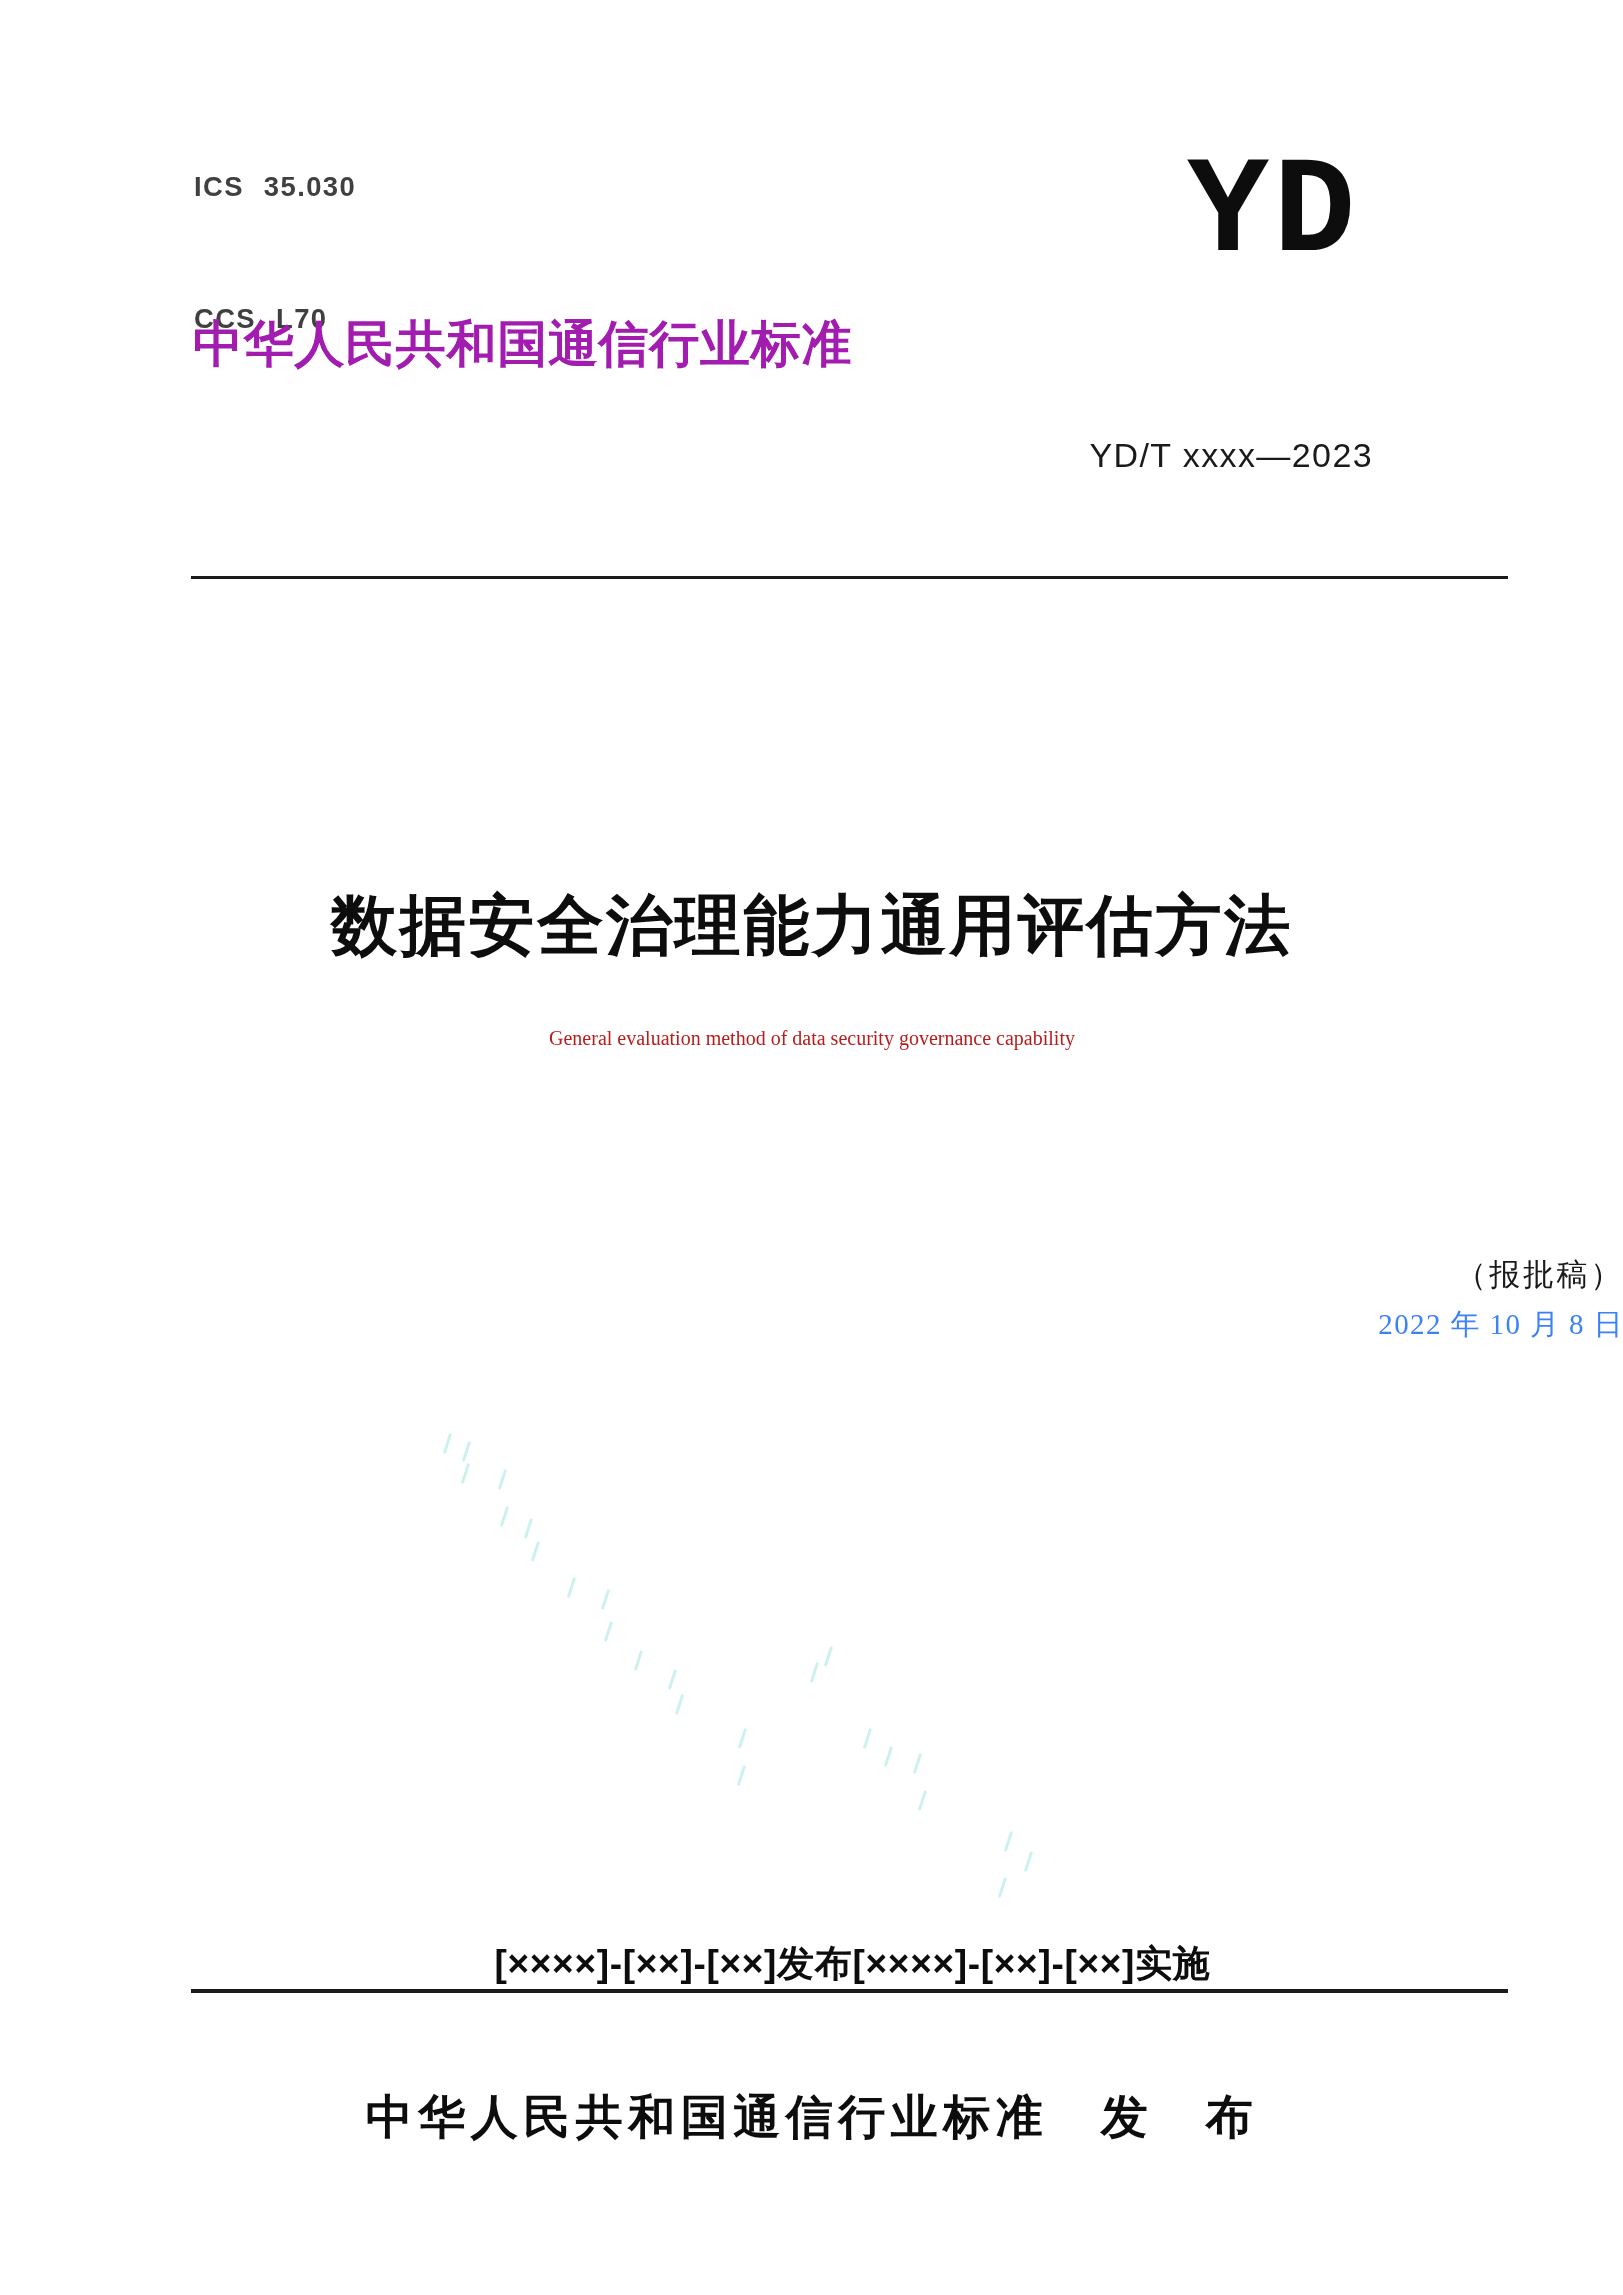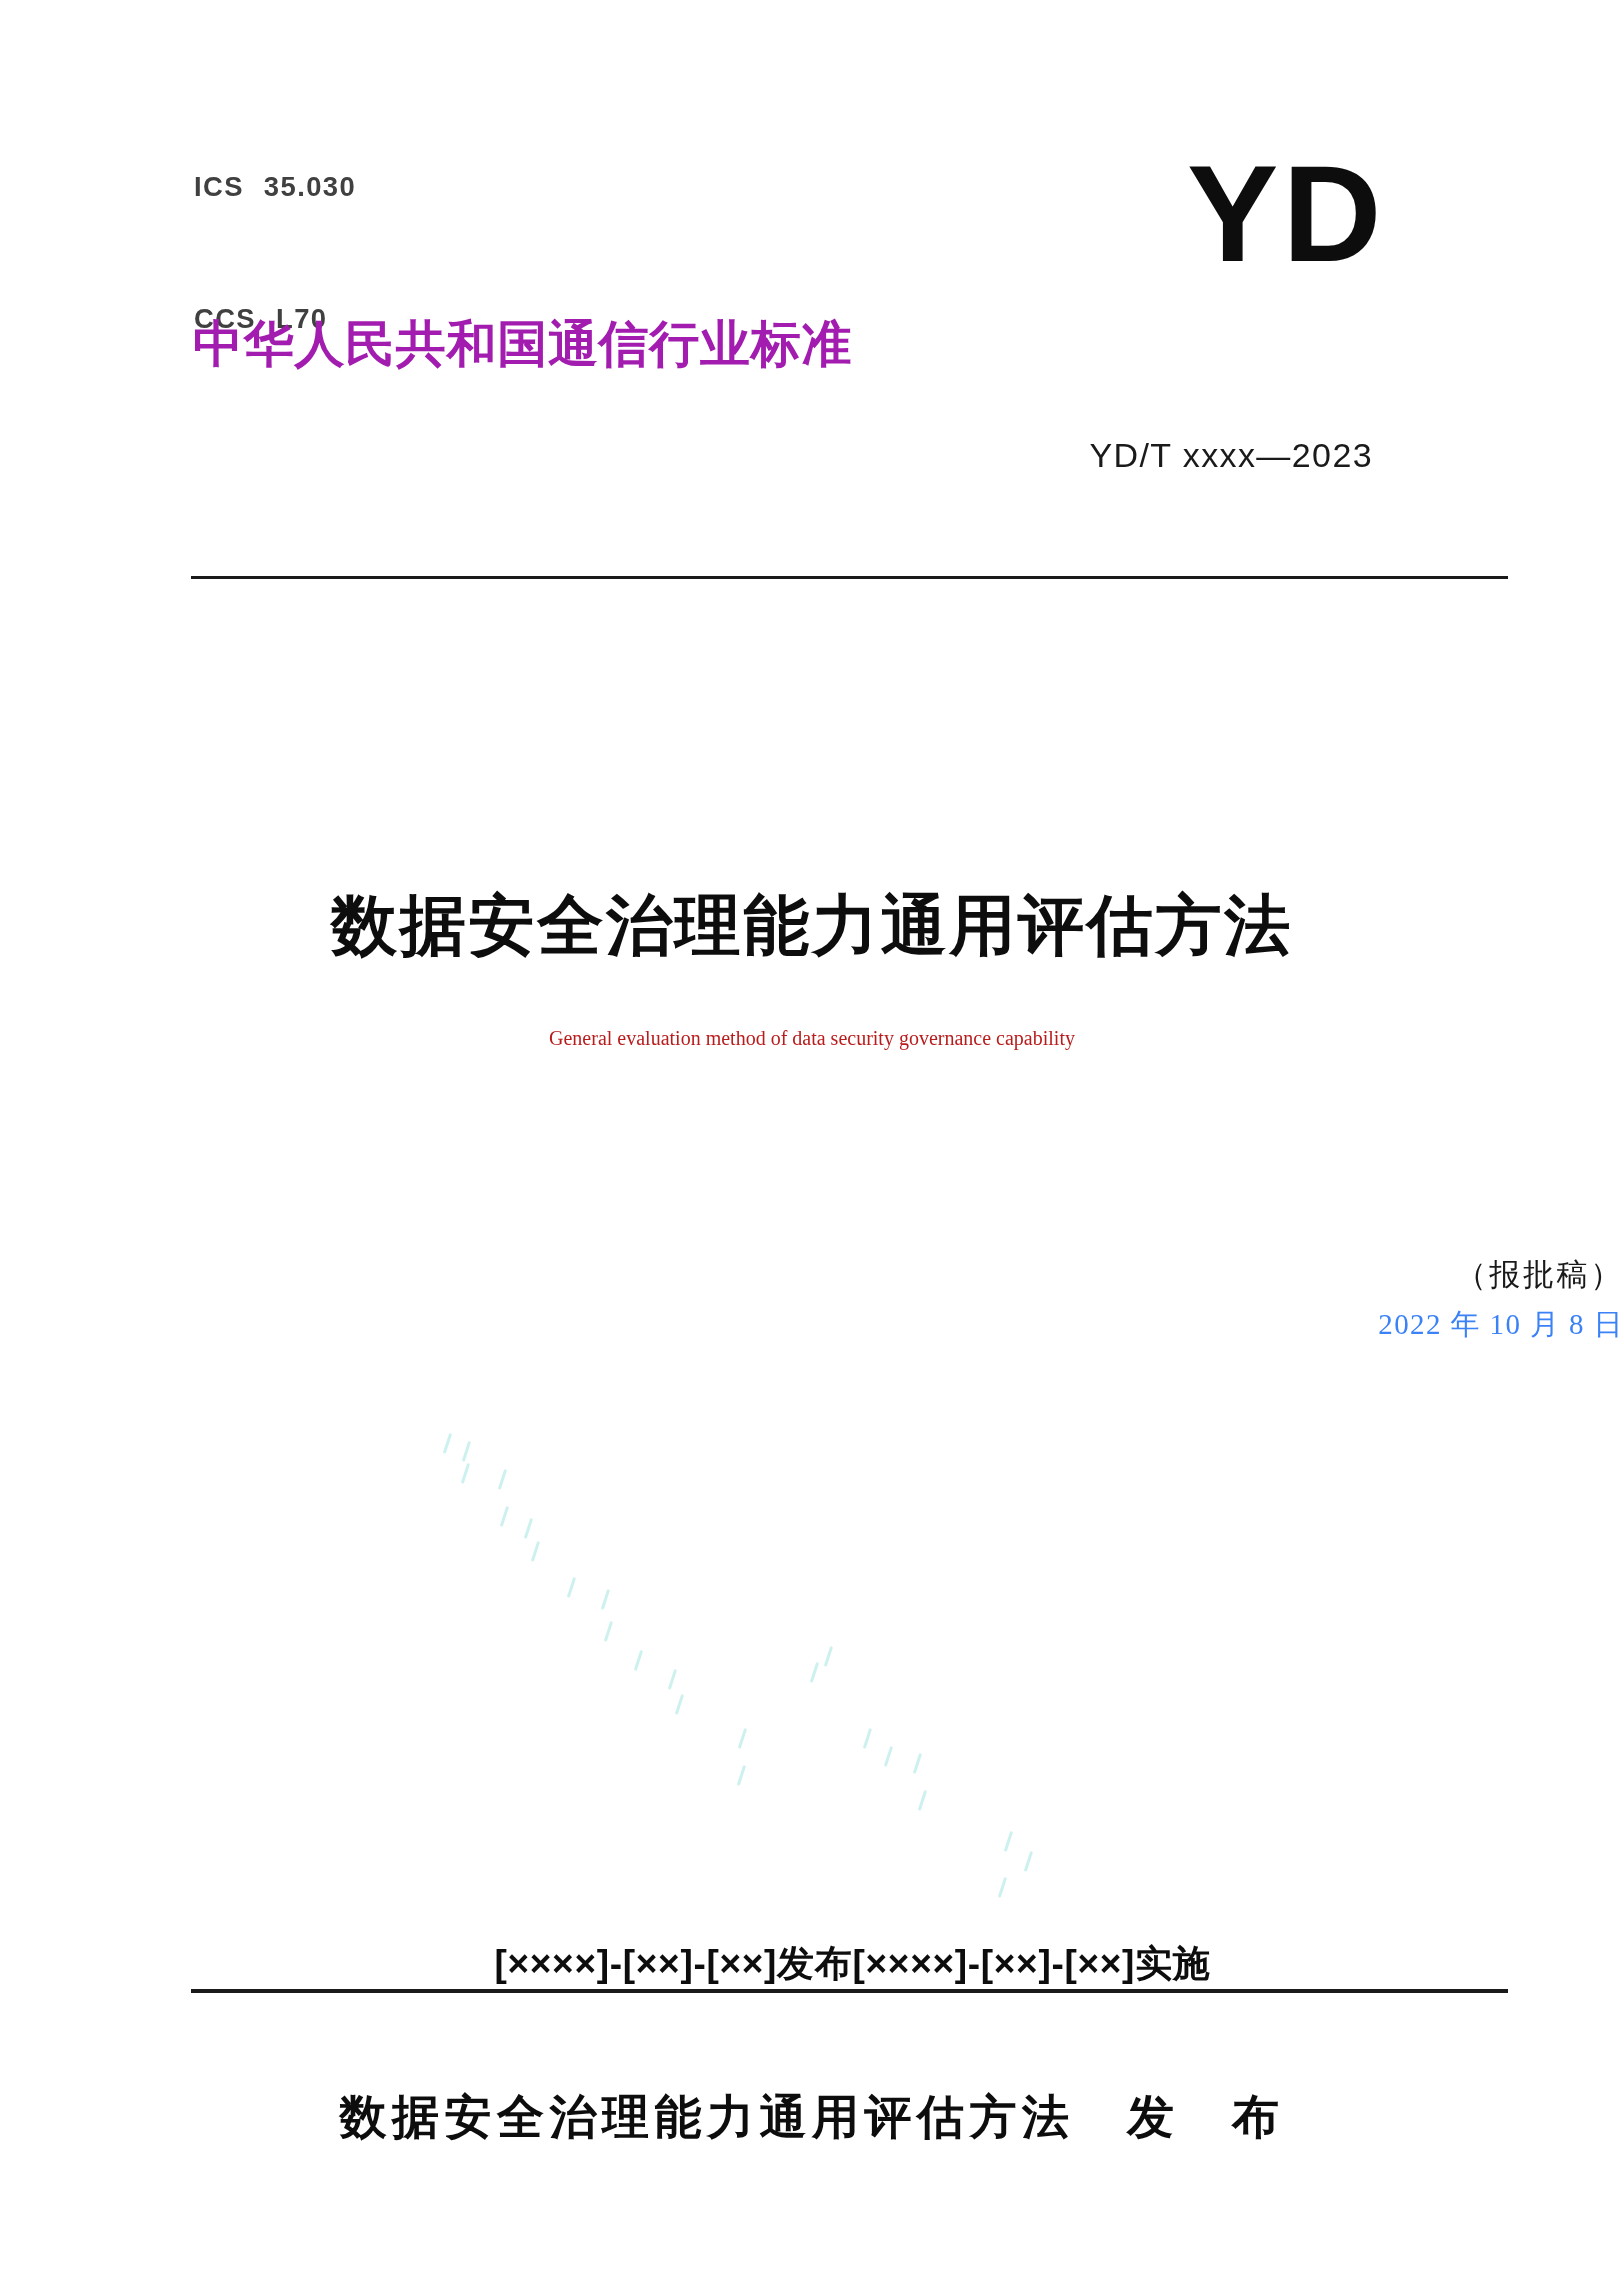--- a/index.html
+++ b/index.html
@@ -30,21 +30,21 @@
     word-spacing: 11px;
     color: #404040;
     white-space: pre;
   }
 
   
   .yd-logo {
     position: absolute;
     left: 1187px;
     top: 145px;
-    font-family: Liberation Sans, sans-serif;
+    font-family: Liberation Mono, monospace;
     font-weight: 700;
     font-size: 137px;
     line-height: 1;
     letter-spacing: 4.1px;
     color: #0d0d0d;
   }
 
   
   .std-category {
     position: absolute;
@@ -238,16 +238,16 @@
       <div class="streak" style="left: 1001px; top: 1877px;"></div>
     </div>
 
   <div class="date-row">
     <span>[××××]-[××]-[××]发布</span>
     <span>[××××]-[××]-[××]实施</span>
   </div>
 
   <div class="bottom-rule"></div>
 
-  <div class="publisher">数据安全治理能力通用评估方法　发　布</div>
+  <div class="publisher">中华人民共和国通信行业标准　发　布</div>
 
 </div>
 
 
 </body></html>

